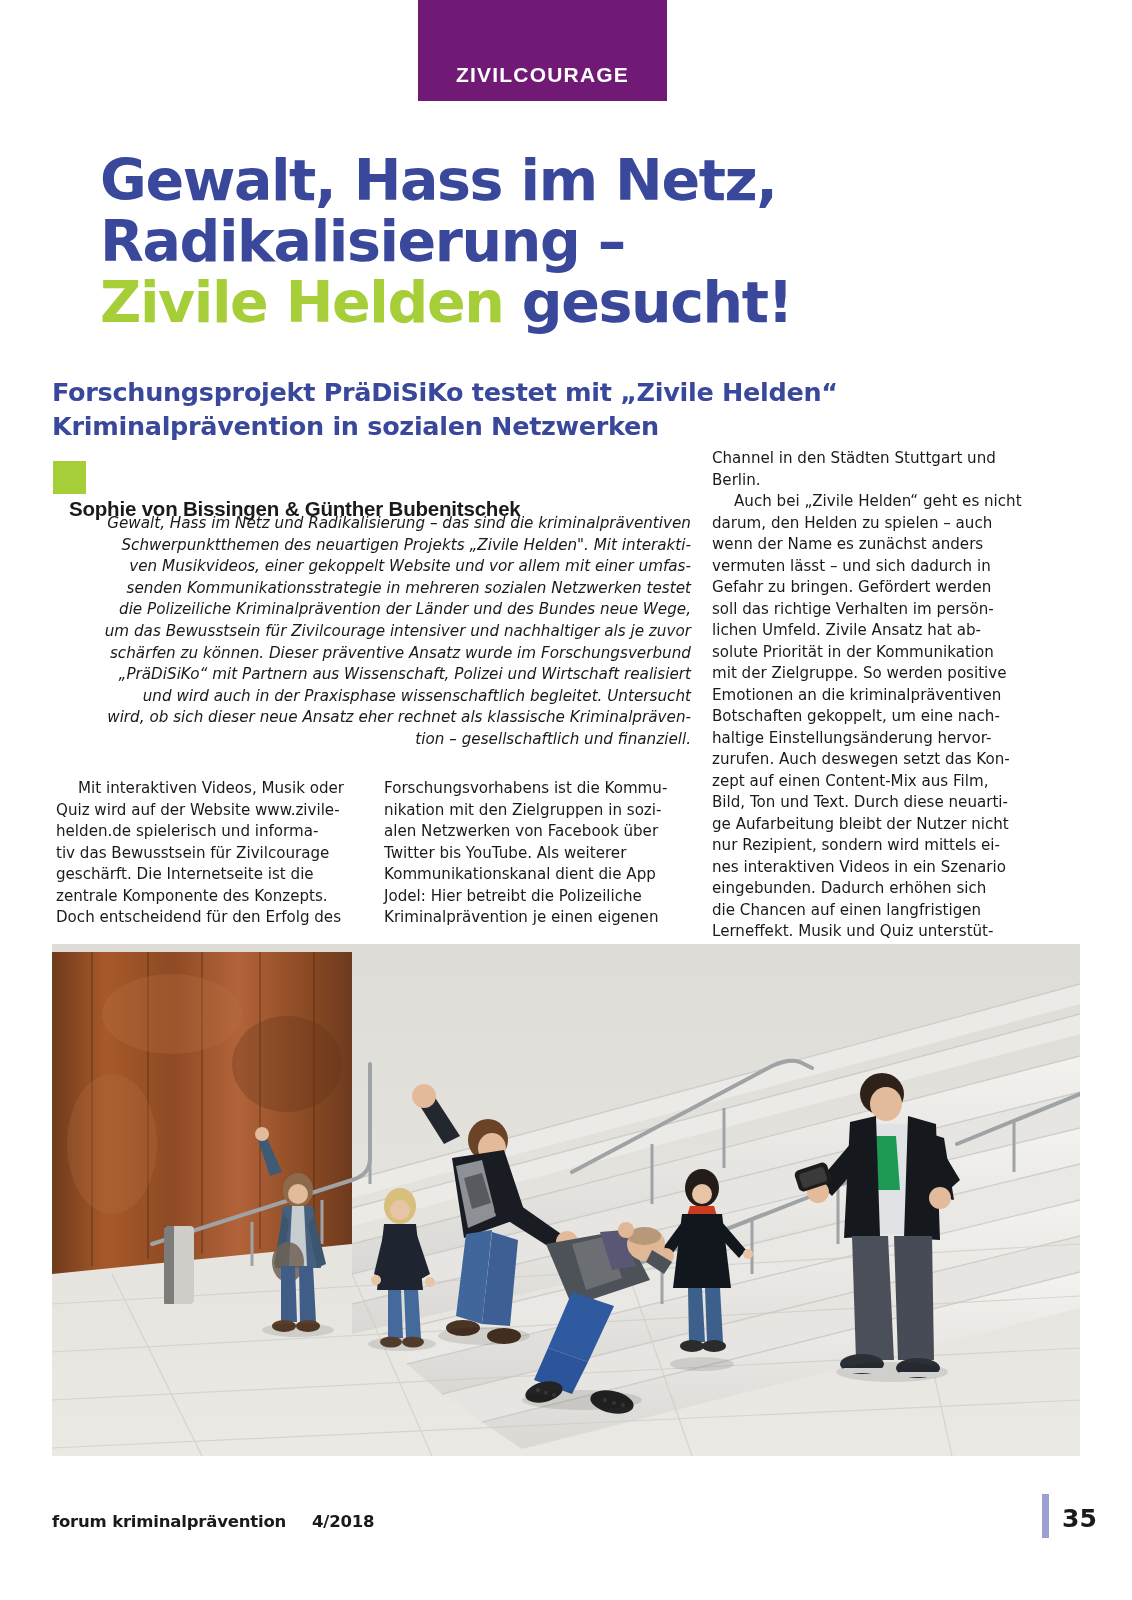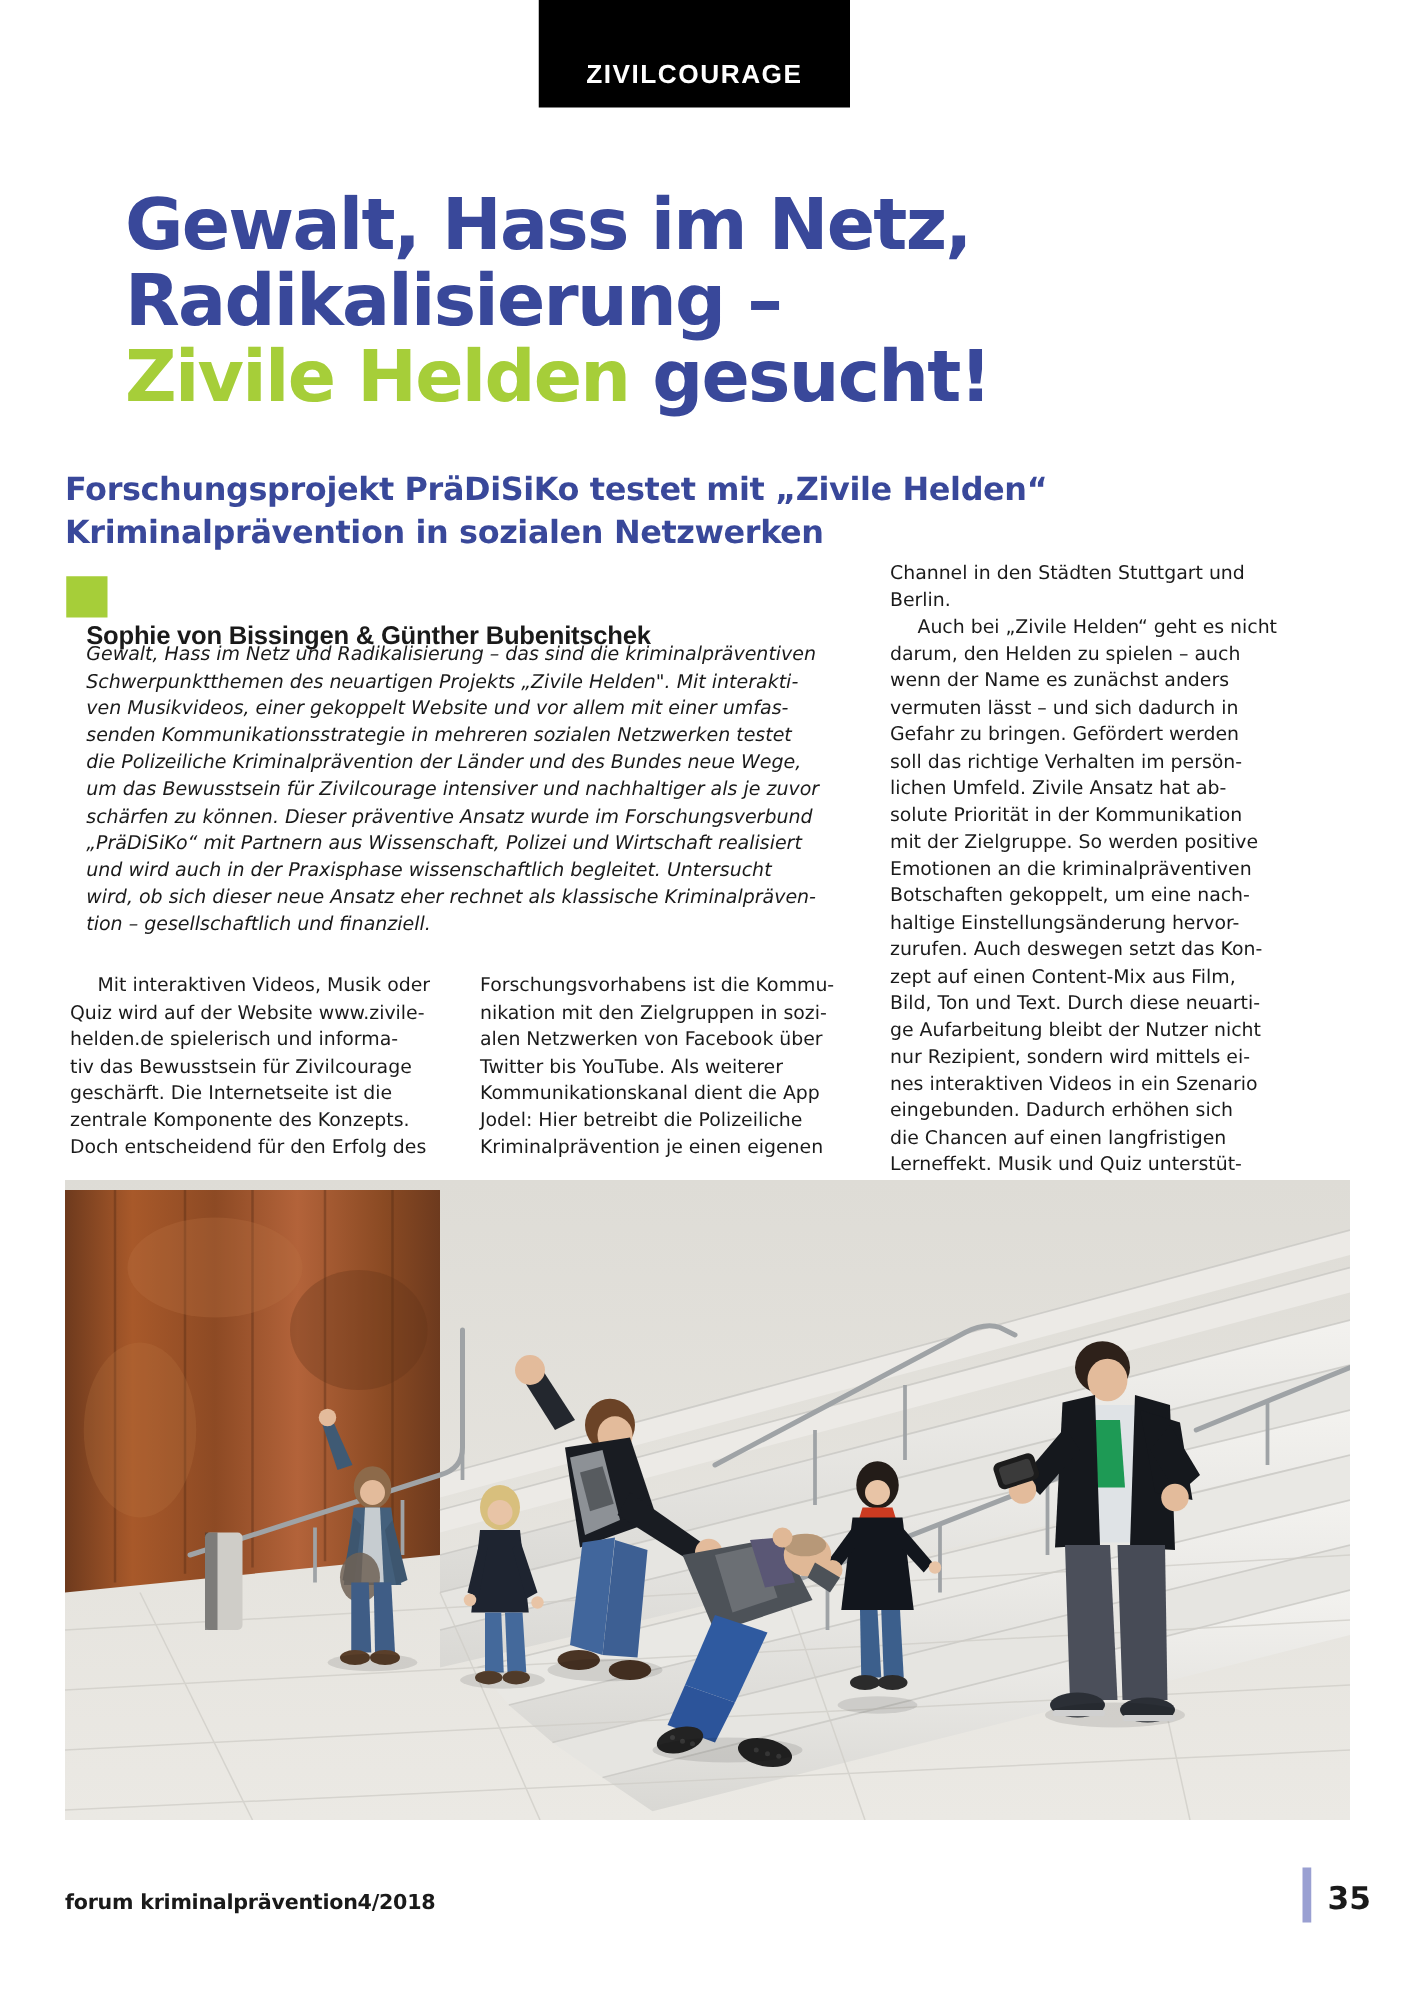--- a/index.html
+++ b/index.html
@@ -15,24 +15,23 @@
     color: #1a1a1a;
     overflow: hidden;
   }
 
   
   .kicker-tab {
     position: absolute;
     left: 418px;
     top: 0;
     width: 249px;
-    height: 86px;
-    background: #000000;
+    height: 101px;
+    background: #701a75;
     box-sizing: border-box;
-    margin-left: 13px;
   }
   .kicker-label {
     position: absolute;
     left: 0;
     right: 0;
     bottom: 14px;
     text-align: center;
     color: #ffffff;
     font-weight: bold;
     font-size: 21px;
@@ -99,21 +98,21 @@
   .lead {
     position: absolute;
     left: 69px;
     top: 513px;
     width: 622px;
     font-family: "DejaVu Sans", sans-serif;
     font-style: italic;
     font-size: 15.2px;
     line-height: 21.6px;
     color: #1a1a1a;
-    text-align: left;
+    text-align: right;
   }
   .lead .lead-line { display: block; white-space: nowrap; }
 
   
   .col {
     position: absolute;
     font-family: "DejaVu Sans", sans-serif;
     font-size: 15.1px;
     line-height: 21.5px;
     color: #1a1a1a;
@@ -150,21 +149,21 @@
     position: absolute;
     left: 52px;
     top: 1512px;
     font-family: "DejaVu Sans", sans-serif;
     font-weight: bold;
     font-size: 16.5px;
     letter-spacing: -0.2px;
     color: #1a1a1a;
     white-space: nowrap;
   }
-  .footer-text .issue { }
+  .footer-text .issue { margin-left: 26px; }
   .page-bar {
     position: absolute;
     left: 1042px;
     top: 1494px;
     width: 7px;
     height: 44px;
     background: #9aa0d2;
   }
   .page-number {
     position: absolute;

